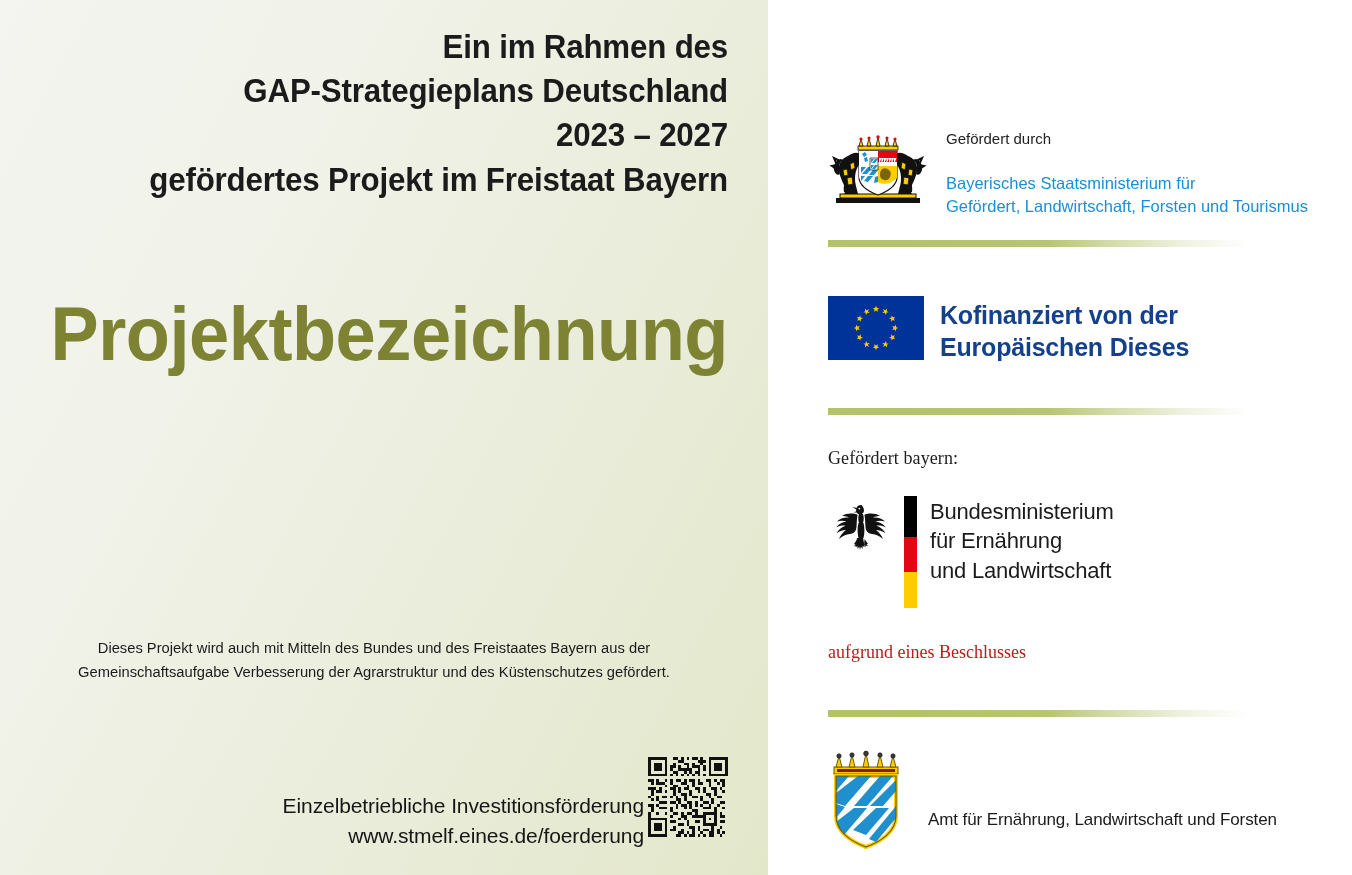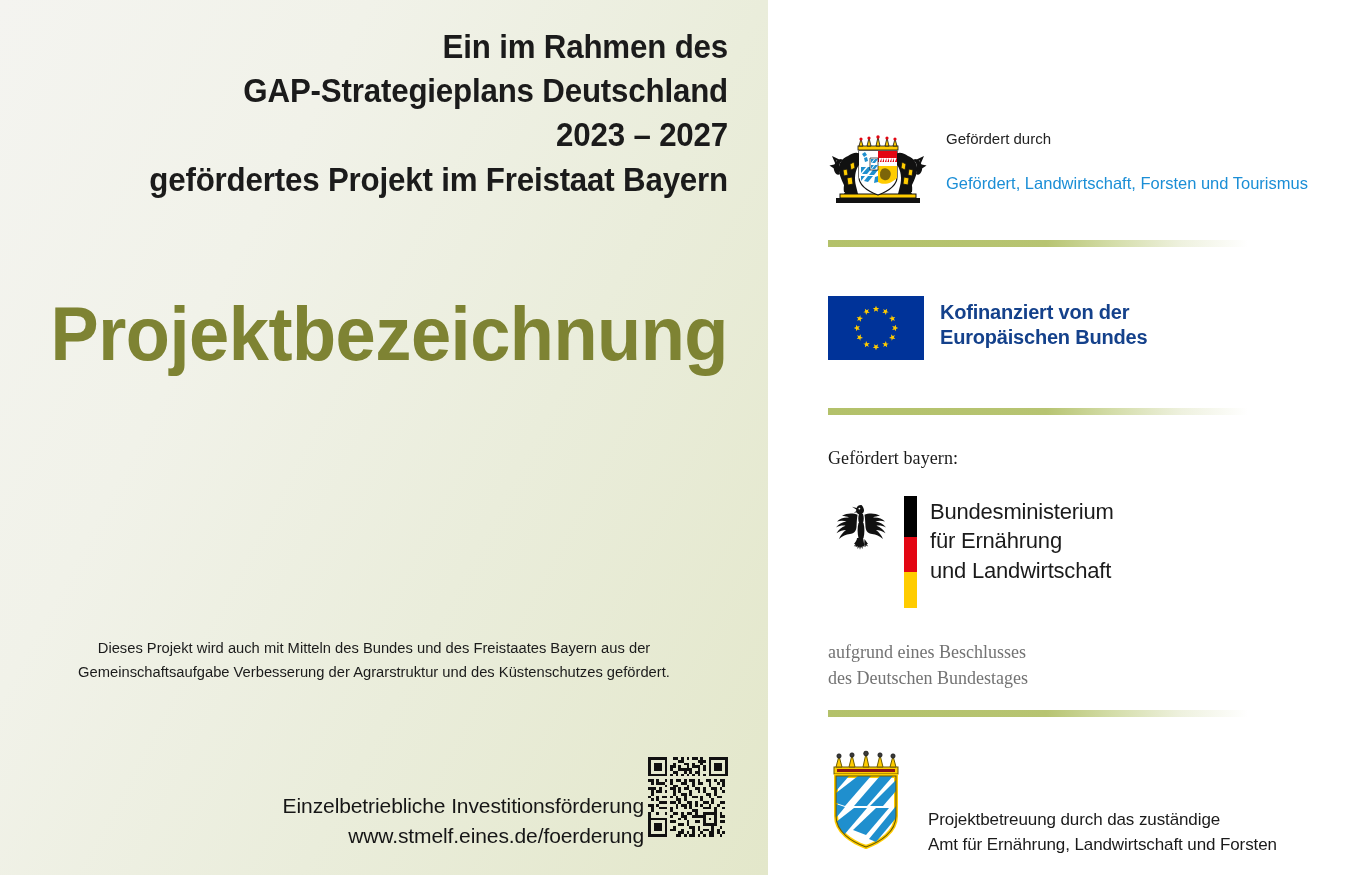--- a/index.html
+++ b/index.html
@@ -101,21 +101,21 @@
   }
   #stmelf-name div{white-space:nowrap;}
 
   
   #sec-eu{position:absolute;left:60px;top:296px;width:520px;height:70px;}
   #eu-flag{position:absolute;left:0;top:0;width:96px;height:64px;background:#003399;}
   #eu-flag svg{display:block;}
   #eu-text{
     position:absolute;left:112px;top:4px;
     font-family:"Liberation Sans",sans-serif;
-    font-weight:bold;font-size:20px;line-height:1.26;color:#14418b;
+    font-weight:bold;font-size:25px;line-height:1.26;color:#14418b;
     letter-spacing:-0.2px;
   }
   #eu-text div{white-space:nowrap;}
 
   
   #sec-bmel{position:absolute;left:60px;top:448px;width:520px;}
   #bmel-label{
     font-family:"Liberation Serif",serif;
     font-size:18px;color:#1b1b1b;letter-spacing:0.1px;
   }
@@ -125,21 +125,21 @@
     background:linear-gradient(180deg,#000 0%,#000 37%,#E30613 37%,#E30613 68%,#FFCC00 68%,#FFCC00 100%);}
   #bmel-name{
     position:absolute;left:102px;top:1px;
     font-family:"Liberation Sans",sans-serif;
     font-size:22px;line-height:1.33;color:#1b1b1b;letter-spacing:-0.2px;
   }
   #bmel-name div{white-space:nowrap;}
   #bmel-footnote{
     position:absolute;left:0;top:192px;
     font-family:"Liberation Serif",serif;
-    font-size:18px;line-height:1.42;color:#737373;
+    font-size:18px;line-height:1.42;color:#b91c1c;
   }
   #bmel-footnote div{white-space:nowrap;}
 
   
   #sec-aelf{position:absolute;left:60px;top:750px;width:520px;}
   #aelf-shield{position:absolute;left:0px;top:0px;width:76px;height:100px;}
   #aelf-text{
     position:absolute;left:100px;top:58px;
     font-family:"Liberation Sans",sans-serif;
     font-size:17px;line-height:1.45;color:#1b1b1b;letter-spacing:-0.1px;
@@ -438,20 +438,21 @@
                 <path d="M47 25 l3 0 l-3 4 l-3 0 Z"></path>
               <path d="M43 31 l3 0 l-3 4 Z"></path>
                 <path d="M47 31 l3 0 l-3 4 l-3 0 Z"></path>
             </g>
           </g>
         </svg>
       </div>
       <div id="stmelf-texts">
         <div class="lbl-small">Gefördert durch</div>
         <div id="stmelf-name">
+          <div>Bayerisches Staatsministerium für</div>
           <div>Gefördert, Landwirtschaft, Forsten und Tourismus</div>
         </div>
       </div>
     </div>
 
     <div class="divider" id="divider-1"></div>
 
     <div id="sec-eu">
       <div id="eu-flag">
         <svg width="96" height="64" viewBox="0 0 96 64">
@@ -493,21 +494,21 @@
                 </g>
               <g transform="rotate(330) translate(0,-19)">
                   <polygon points="0,-3.2 0.95,-1 3.2,-1 1.4,0.4 2.1,2.8 0,1.4 -2.1,2.8 -1.4,0.4 -3.2,-1 -0.95,-1"></polygon>
                 </g>
             </g>
           </g>
         </svg>
       </div>
       <div id="eu-text">
         <div>Kofinanziert von der</div>
-        <div>Europäischen Bundes</div>
+        <div>Europäischen Dieses</div>
       </div>
     </div>
 
     <div class="divider" id="divider-2"></div>
 
     <div id="sec-bmel">
       <div id="bmel-label">Gefördert bayern:</div>
       <div id="bmel-logo">
         <div id="bmel-eagle">
           <svg width="62" height="58" viewBox="0 0 62 58">
@@ -532,21 +533,20 @@
         </div>
         <div id="bmel-bar"></div>
         <div id="bmel-name">
           <div>Bundesministerium</div>
           <div>für Ernährung</div>
           <div>und Landwirtschaft</div>
         </div>
       </div>
       <div id="bmel-footnote">
         <div>aufgrund eines Beschlusses</div>
-        <div>des Deutschen Bundestages</div>
       </div>
     </div>
 
     <div class="divider" id="divider-3"></div>
 
     <div id="sec-aelf">
       <div id="aelf-shield">
         <svg width="76" height="100" viewBox="0 0 76 100">
 
           <g>
@@ -576,19 +576,18 @@
             <path d="M68 30 l0 11 l-13 15 l-13 0 Z"></path>
             <path d="M8 54 l9 3 l-9 11 Z"></path>
             <path d="M26 58 l13 0 l-23 27 l-8 -13 Z"></path>
             <path d="M48 58 l13 0 l-23 27 l-13 -5 Z"></path>
             <path d="M68 56 l0 12 l-20 24 l-7 -3 Z"></path>
           </g>
           <path d="M8 26 L68 26 L68 66 C68 82 52 92 38 97 C24 92 8 82 8 66 Z" fill="none" stroke="#6b5a00" stroke-width="1.1"></path>
         </svg>
       </div>
       <div id="aelf-text">
-        <div>Projektbetreuung durch das zuständige</div>
         <div>Amt für Ernährung, Landwirtschaft und Forsten</div>
       </div>
     </div>
 
   </div>
 </div>
 
 </body></html>

